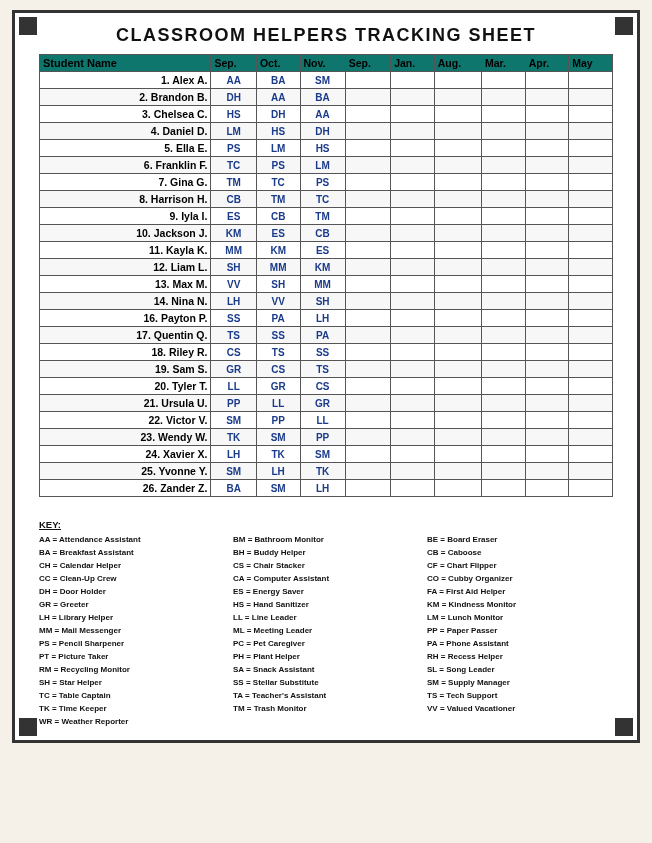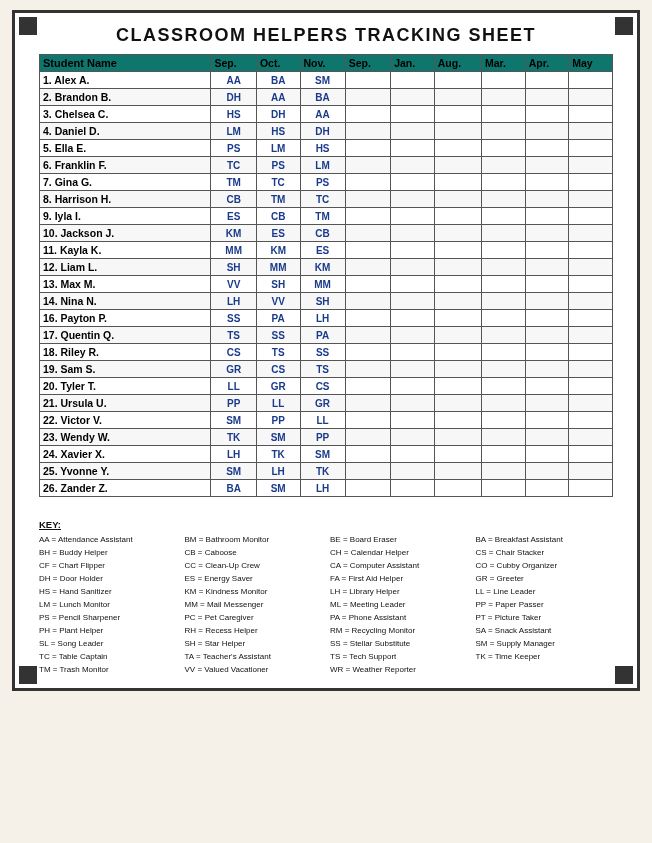--- a/index.html
+++ b/index.html
@@ -55,20 +55,21 @@
       white-space: nowrap;
     }
     table.main-table th {
       background: #0f766e;
       font-weight: 900;
       font-size: 11px;
     }
     table.main-table td.name-col {
       min-width: 110px;
       font-weight: 600;
+      text-align: right;
     }
     table.main-table td.abbr-col {
       min-width: 28px;
       text-align: center;
       color: #1a3a8a;
       font-weight: 700;
       font-size: 10px;
     }
     table.main-table td.empty-col {
       min-width: 28px;
@@ -86,24 +87,25 @@
       color: #111;
     }
     .key-section .key-title {
       font-weight: 900;
       font-size: 9.5px;
       margin-bottom: 4px;
       text-decoration: underline;
     }
     .key-grid {
       display: grid;
-      grid-template-columns: repeat(4, 1fr);
+      grid-template-columns: repeat(3, 1fr);
       gap: 1px 8px;
       font-size: 8px;
       line-height: 1.5;
+      font-weight: bold;
     }
     .key-item { white-space: nowrap; }
   </style>
 </head>
 <body>
 
 <div class="page">
   <div class="corner tl"></div>
   <div class="corner tr"></div>
   <div class="corner bl"></div>

